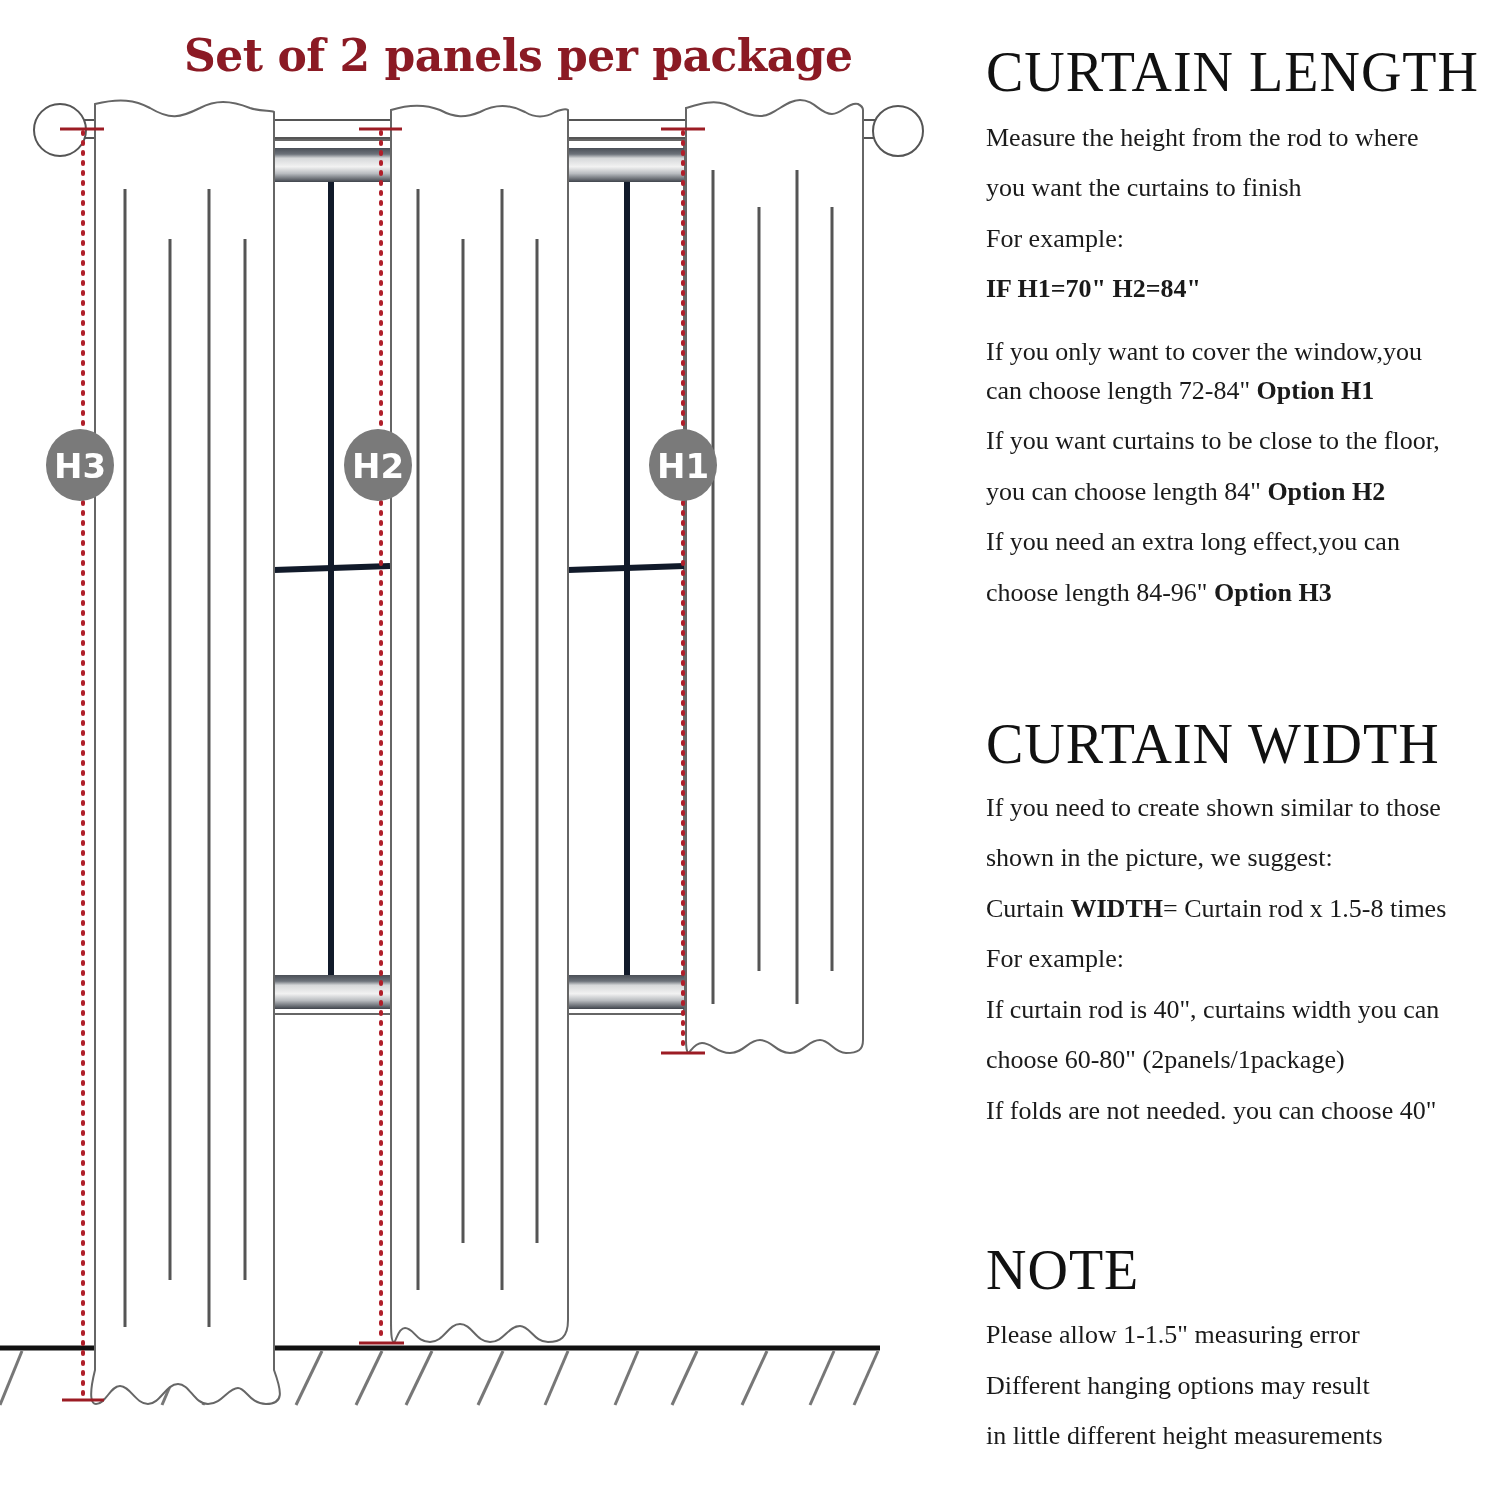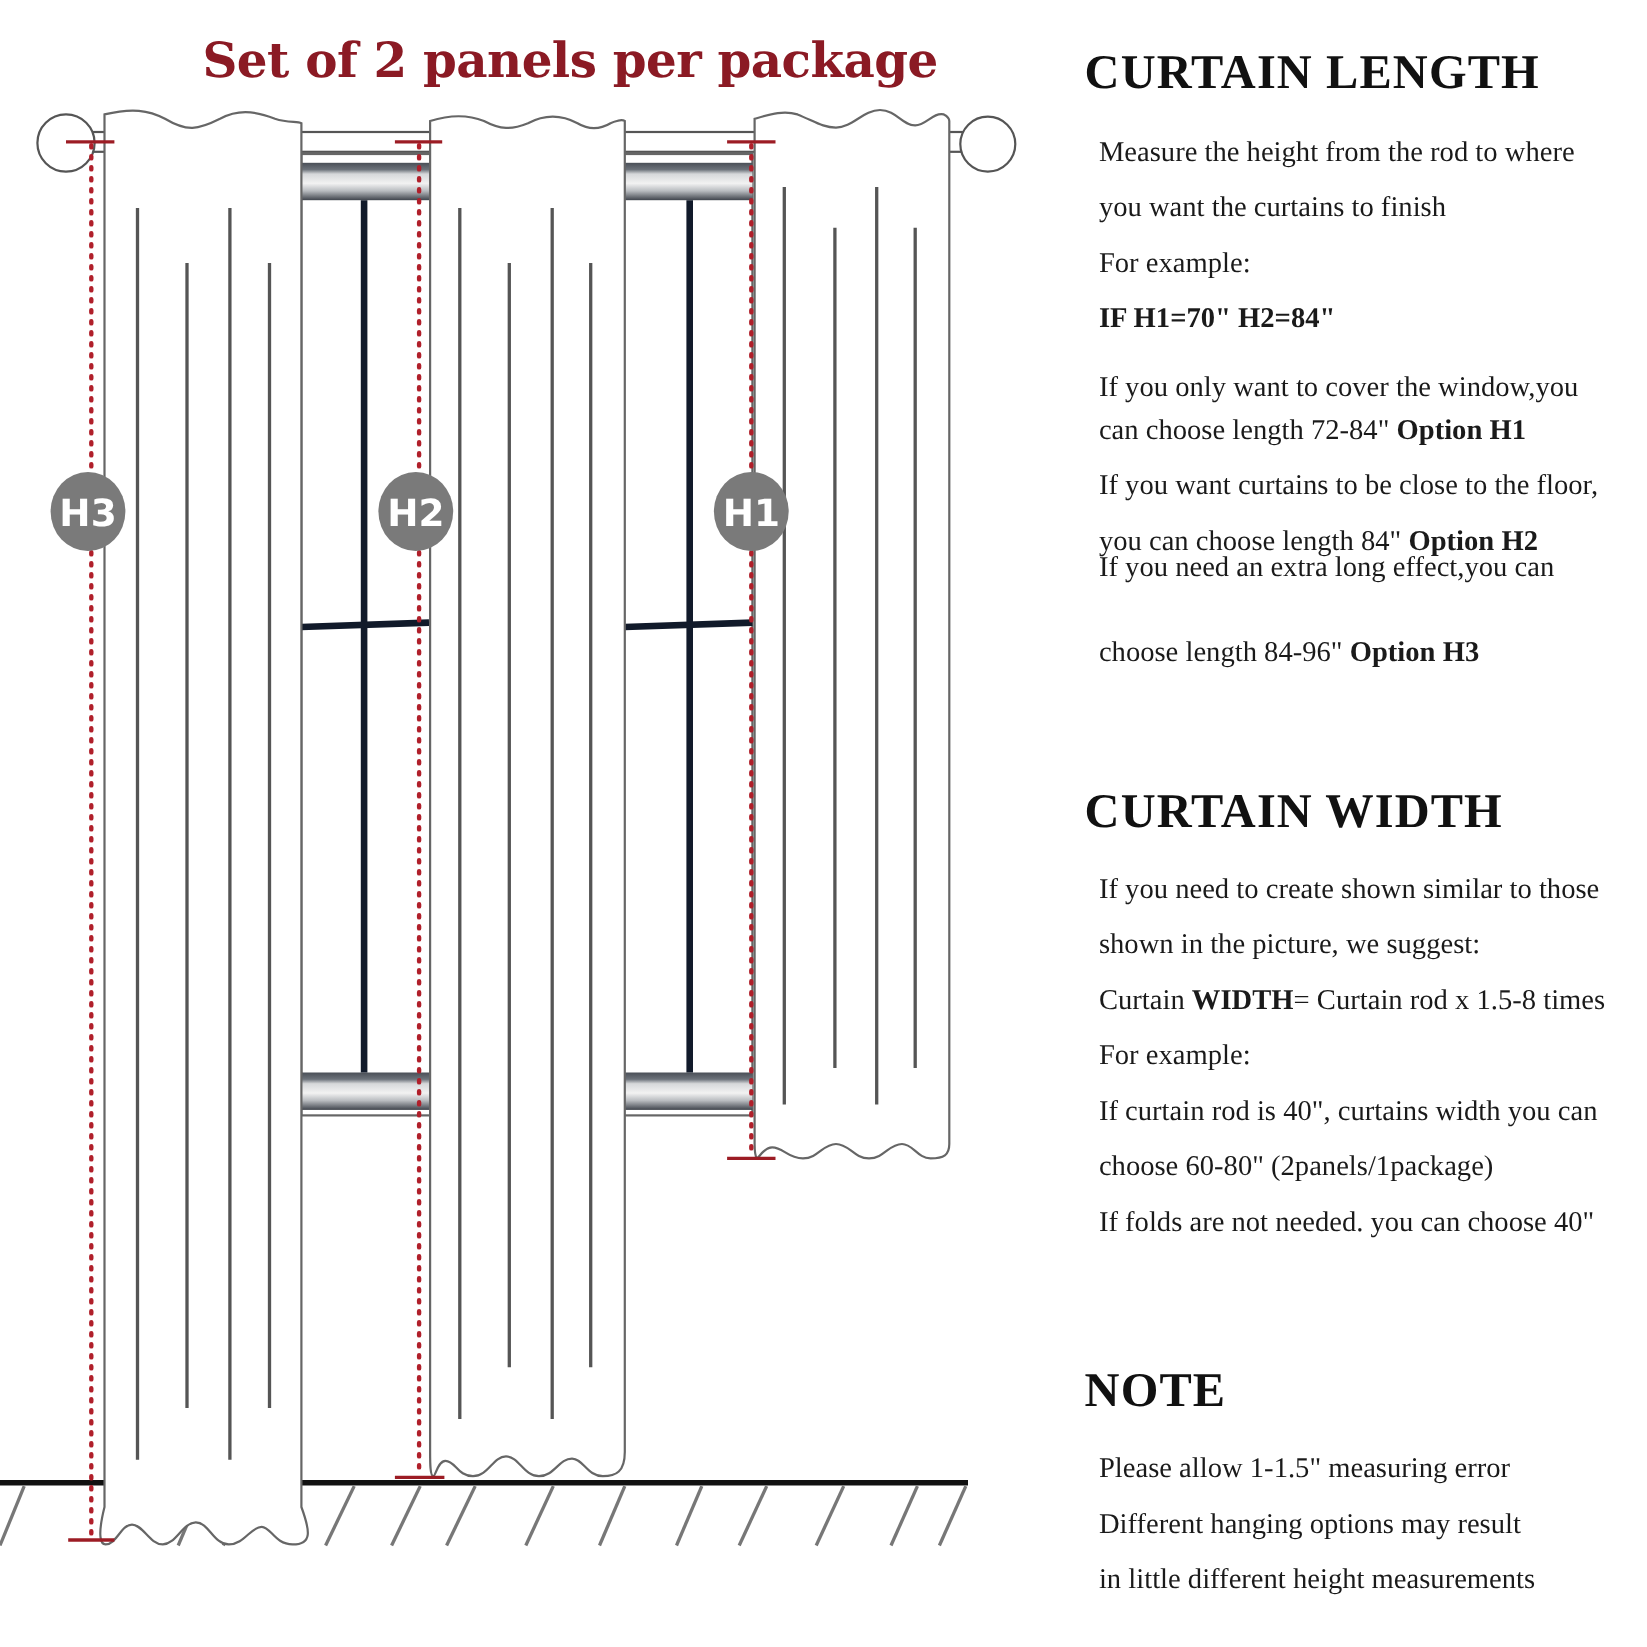--- a/index.html
+++ b/index.html
@@ -5,22 +5,22 @@
   html, body { margin: 0; padding: 0; background: #ffffff; }
   body { width: 1497px; height: 1497px; position: relative; overflow: hidden; font-family: "Liberation Serif", serif; }
   .title {
     position: absolute; left: 184px; top: 30px; width: 600px;
     font-family: "DejaVu Serif", serif; font-weight: bold; font-size: 44px;
     color: #8b1a24; letter-spacing: -0.5px; white-space: nowrap;
   }
   svg.diagram { position: absolute; left: 0; top: 0; }
   .badge-label { font-family: "DejaVu Sans", sans-serif; font-weight: bold; font-size: 34px; fill: #ffffff; }
   .side { position: absolute; left: 986px; top: 0; width: 511px; color: #111; }
-  .h { position: absolute; left: 0; font-family: "Liberation Serif", serif; font-weight: bold; font-size: 44px; letter-spacing: 1px; white-space: nowrap; }
-  .line { position: absolute; left: 0; font-family: "Liberation Serif", serif; font-size: 26px; white-space: nowrap; color: #1a1a1a; margin-left: 13px; }
+  .h { position: absolute; left: 0; font-family: "Liberation Serif", serif; font-weight: normal; font-size: 56px; letter-spacing: 1px; white-space: nowrap; }
+  .line { position: absolute; left: 0; font-family: "Liberation Serif", serif; font-size: 26px; white-space: nowrap; color: #1a1a1a; }
   .line b { font-weight: bold; }
 </style>
 </head>
 <body>
 
 <div class="title">Set of 2 panels per package</div>
 
 <svg class="diagram" width="960" height="1497" viewBox="0 0 960 1497" xmlns="http://www.w3.org/2000/svg">
   <defs>
     <linearGradient id="barGrad" x1="0" y1="0" x2="0" y2="1">
@@ -132,21 +132,21 @@
   <div class="h" style="top:40px;">CURTAIN LENGTH</div>
 
   <div class="line" style="top:123px;"><span>Measure the height from the rod to where</span></div>
   <div class="line" style="top:173px;font-family:Liberation Serif, serif;"><span>you want the curtains to finish</span></div>
   <div class="line" style="top:224px;"><span>For example:</span></div>
   <div class="line" style="top:274px;"><b>IF H1=70" H2=84"</b></div>
   <div class="line" style="top:337px;"><span>If you only want to cover the window,you</span></div>
   <div class="line" style="top:376px;"><span>can choose length 72-84" </span><b>Option H1</b></div>
   <div class="line" style="top:426px;"><span>If you want curtains to be close to the floor,</span></div>
   <div class="line" style="top:477px;"><span>you can choose length 84" </span><b>Option H2</b></div>
-  <div class="line" style="top:501px;"><span>If you need an extra long effect,you can</span></div>
+  <div class="line" style="top:527px;"><span>If you need an extra long effect,you can</span></div>
   <div class="line" style="top:578px;"><span>choose length 84-96" </span><b>Option H3</b></div>
 
   <div class="h" style="top:712px;">CURTAIN WIDTH</div>
 
   <div class="line" style="top:793px;"><span>If you need to create shown similar to those</span></div>
   <div class="line" style="top:843px;"><span>shown in the picture, we suggest:</span></div>
   <div class="line" style="top:894px;"><span>Curtain </span><b>WIDTH</b><span>= Curtain rod x 1.5-8 times</span></div>
   <div class="line" style="top:944px;"><span>For example:</span></div>
   <div class="line" style="top:995px;"><span>If curtain rod is 40", curtains width you can</span></div>
   <div class="line" style="top:1045px;"><span>choose 60-80" (2panels/1package)</span></div>

